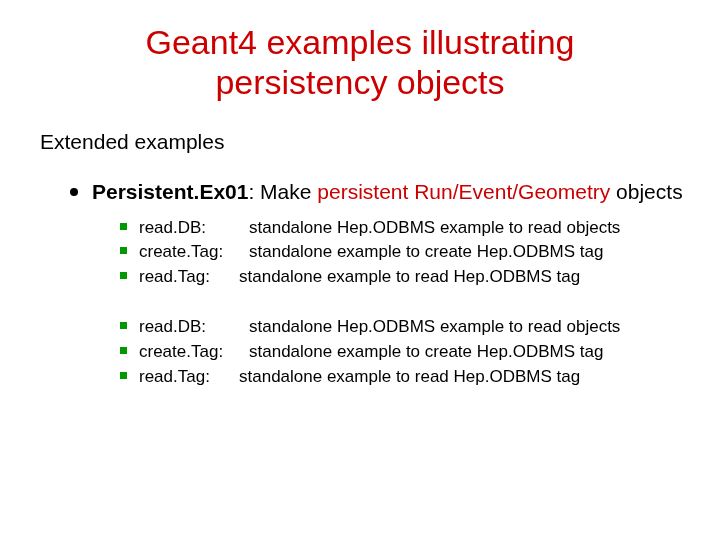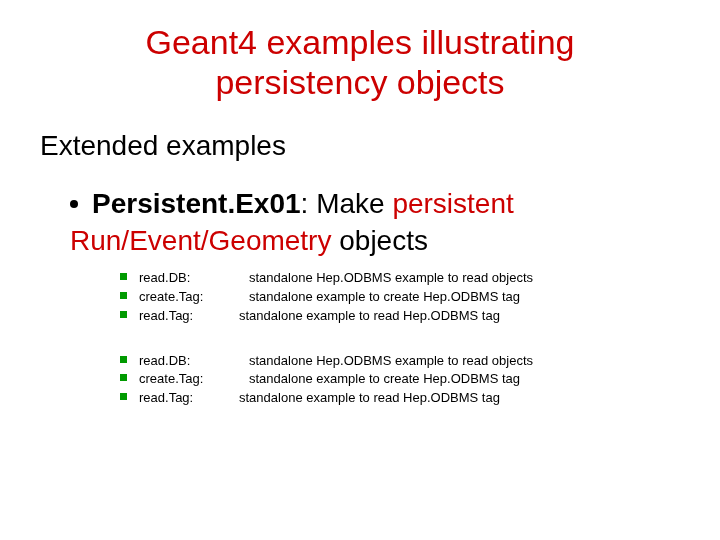--- a/index.html
+++ b/index.html
@@ -20,35 +20,35 @@
   }
   .title {
     text-align: center;
     font-size: 34px;
     line-height: 1.18;
     color: #cc0000;
     margin: 0 0 28px 0;
     font-weight: normal;
   }
   .subtitle {
-    font-size: 28px;
+    font-size: 21px;
     color: #000;
     margin: 0 0 24px 6px;
     font-weight: normal;
   }
   .l1 {
     margin: 0 0 10px 36px;
-    font-size: 28px;
+    font-size: 21px;
     line-height: 1.3;
   }
   .l2-group {
     margin: 8px 0 26px 86px;
   }
   .l2 {
-    font-size: 13px;
+    font-size: 17px;
     line-height: 1.45;
     margin: 0;
     white-space: nowrap;
   }
   .bullet-disc {
     display: inline-block;
     width: 8px;
     height: 8px;
     background: #000;
     border-radius: 50%;

